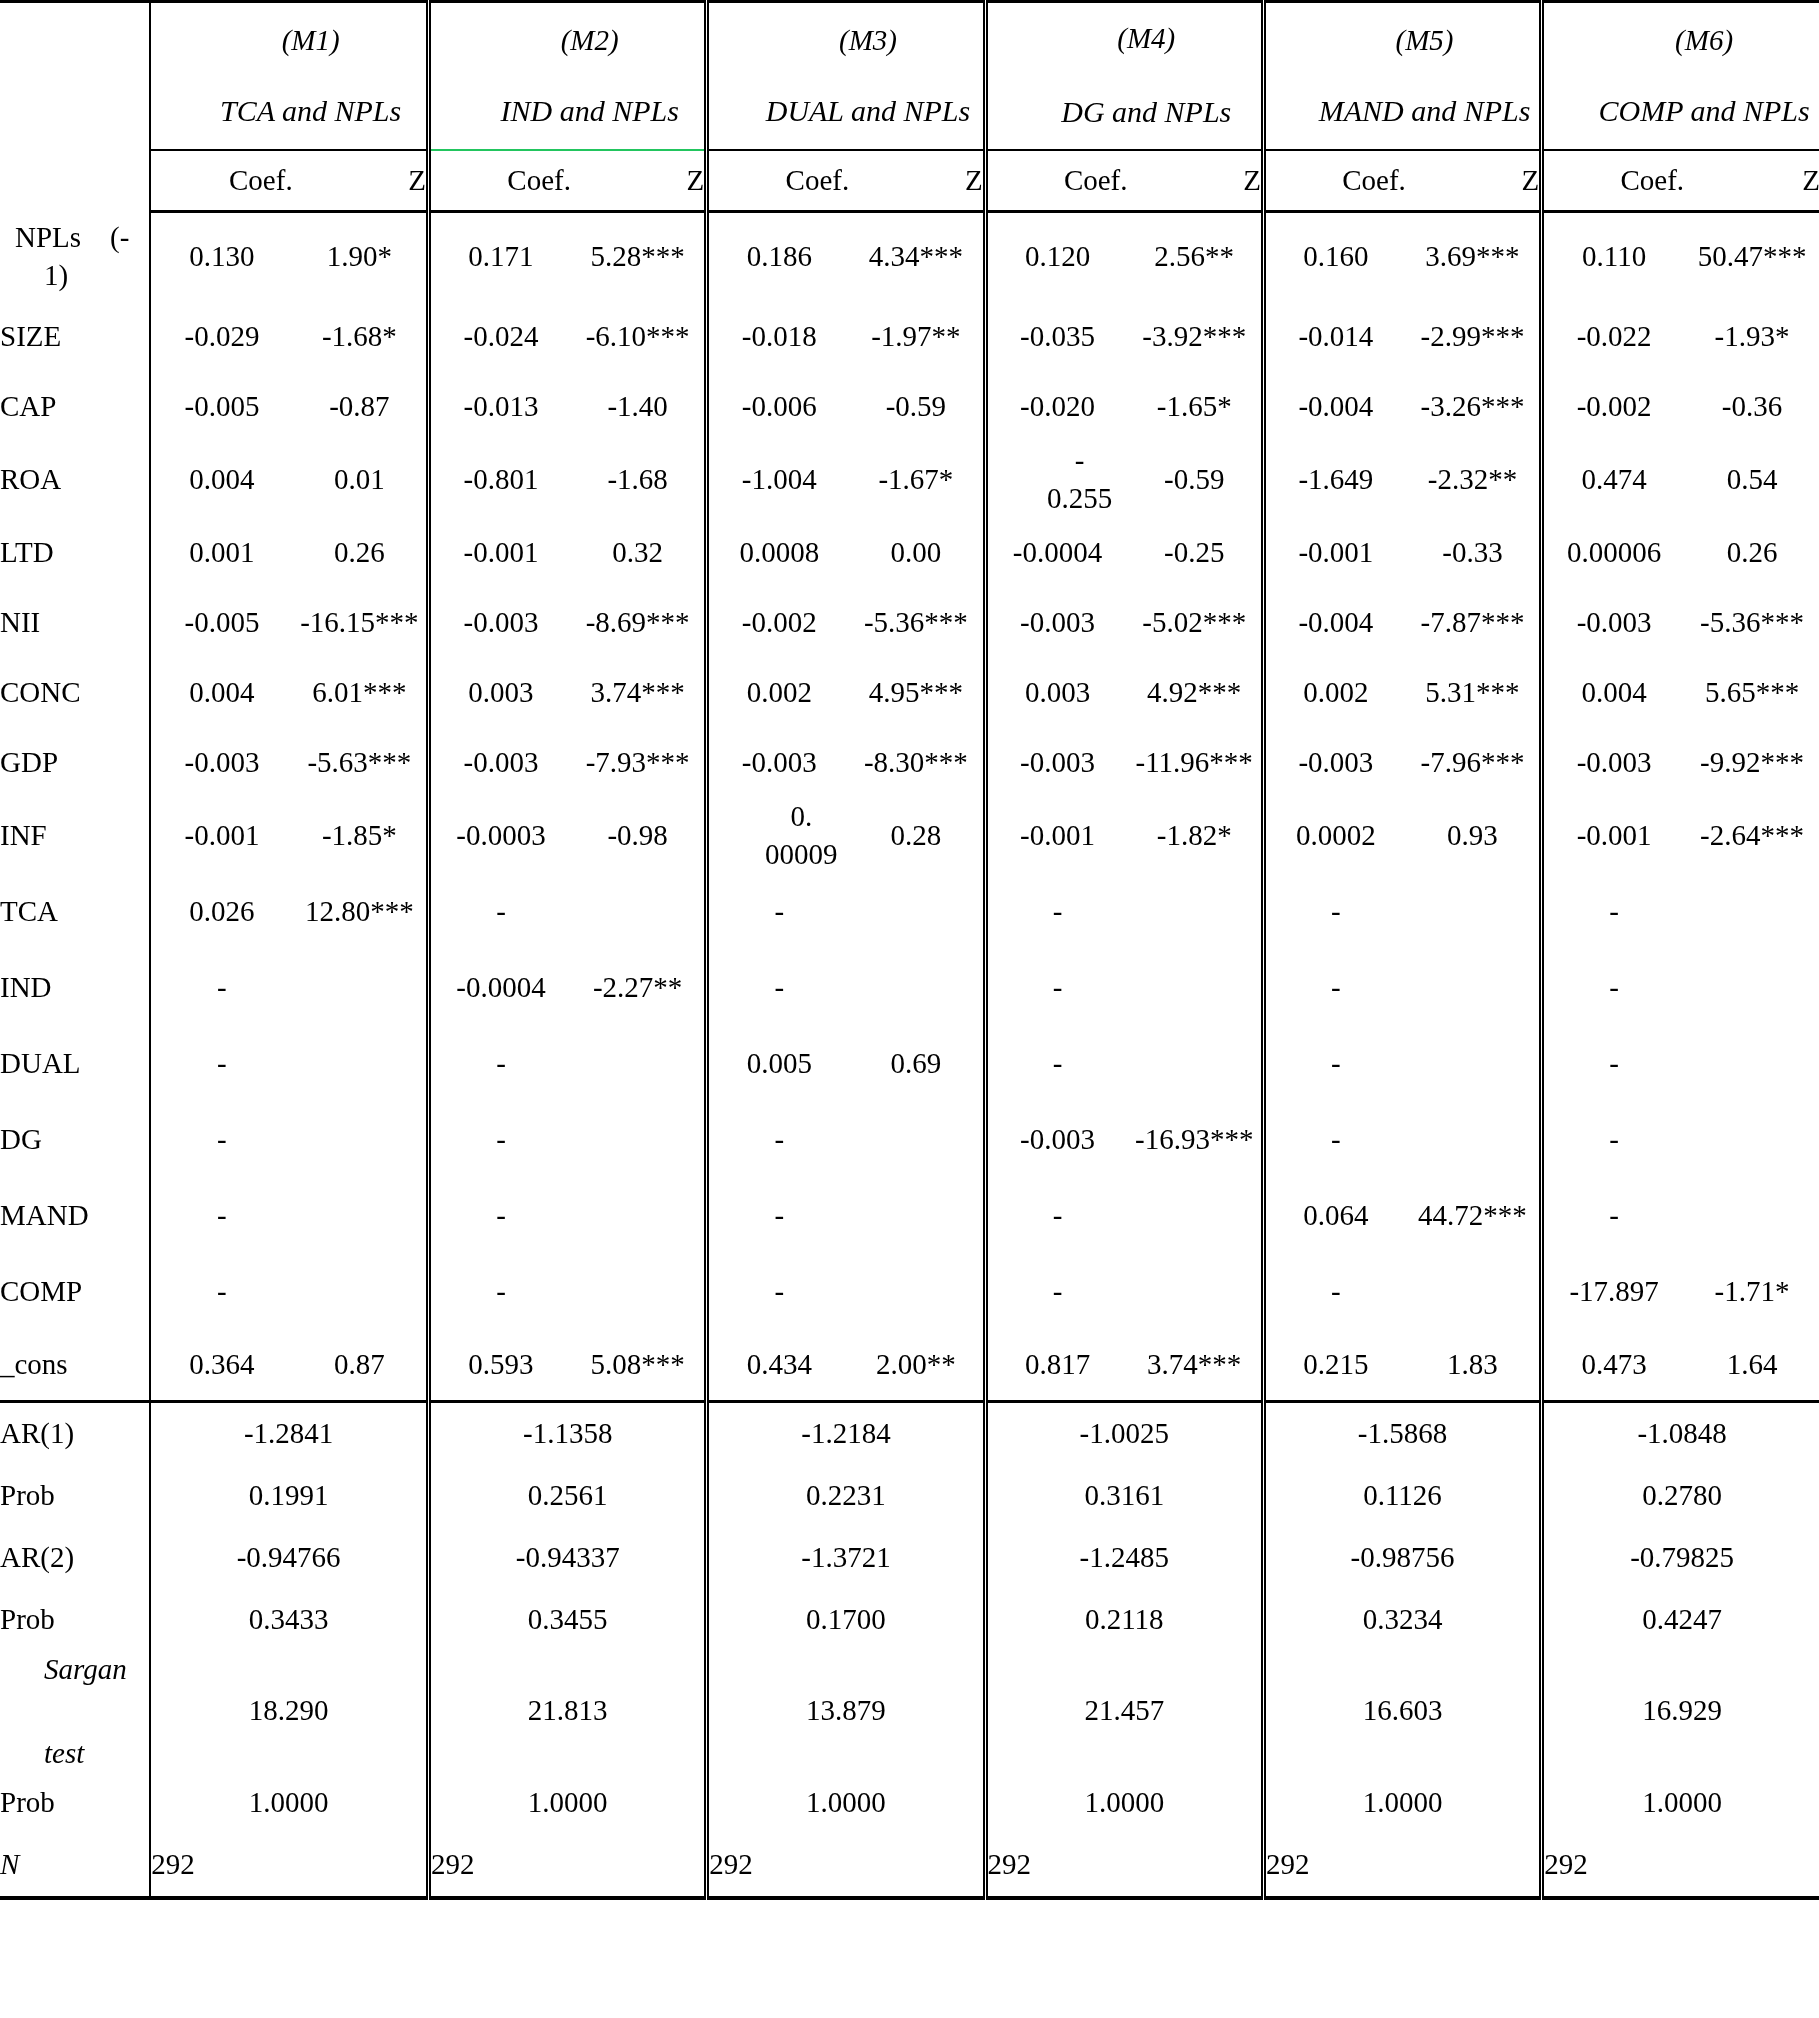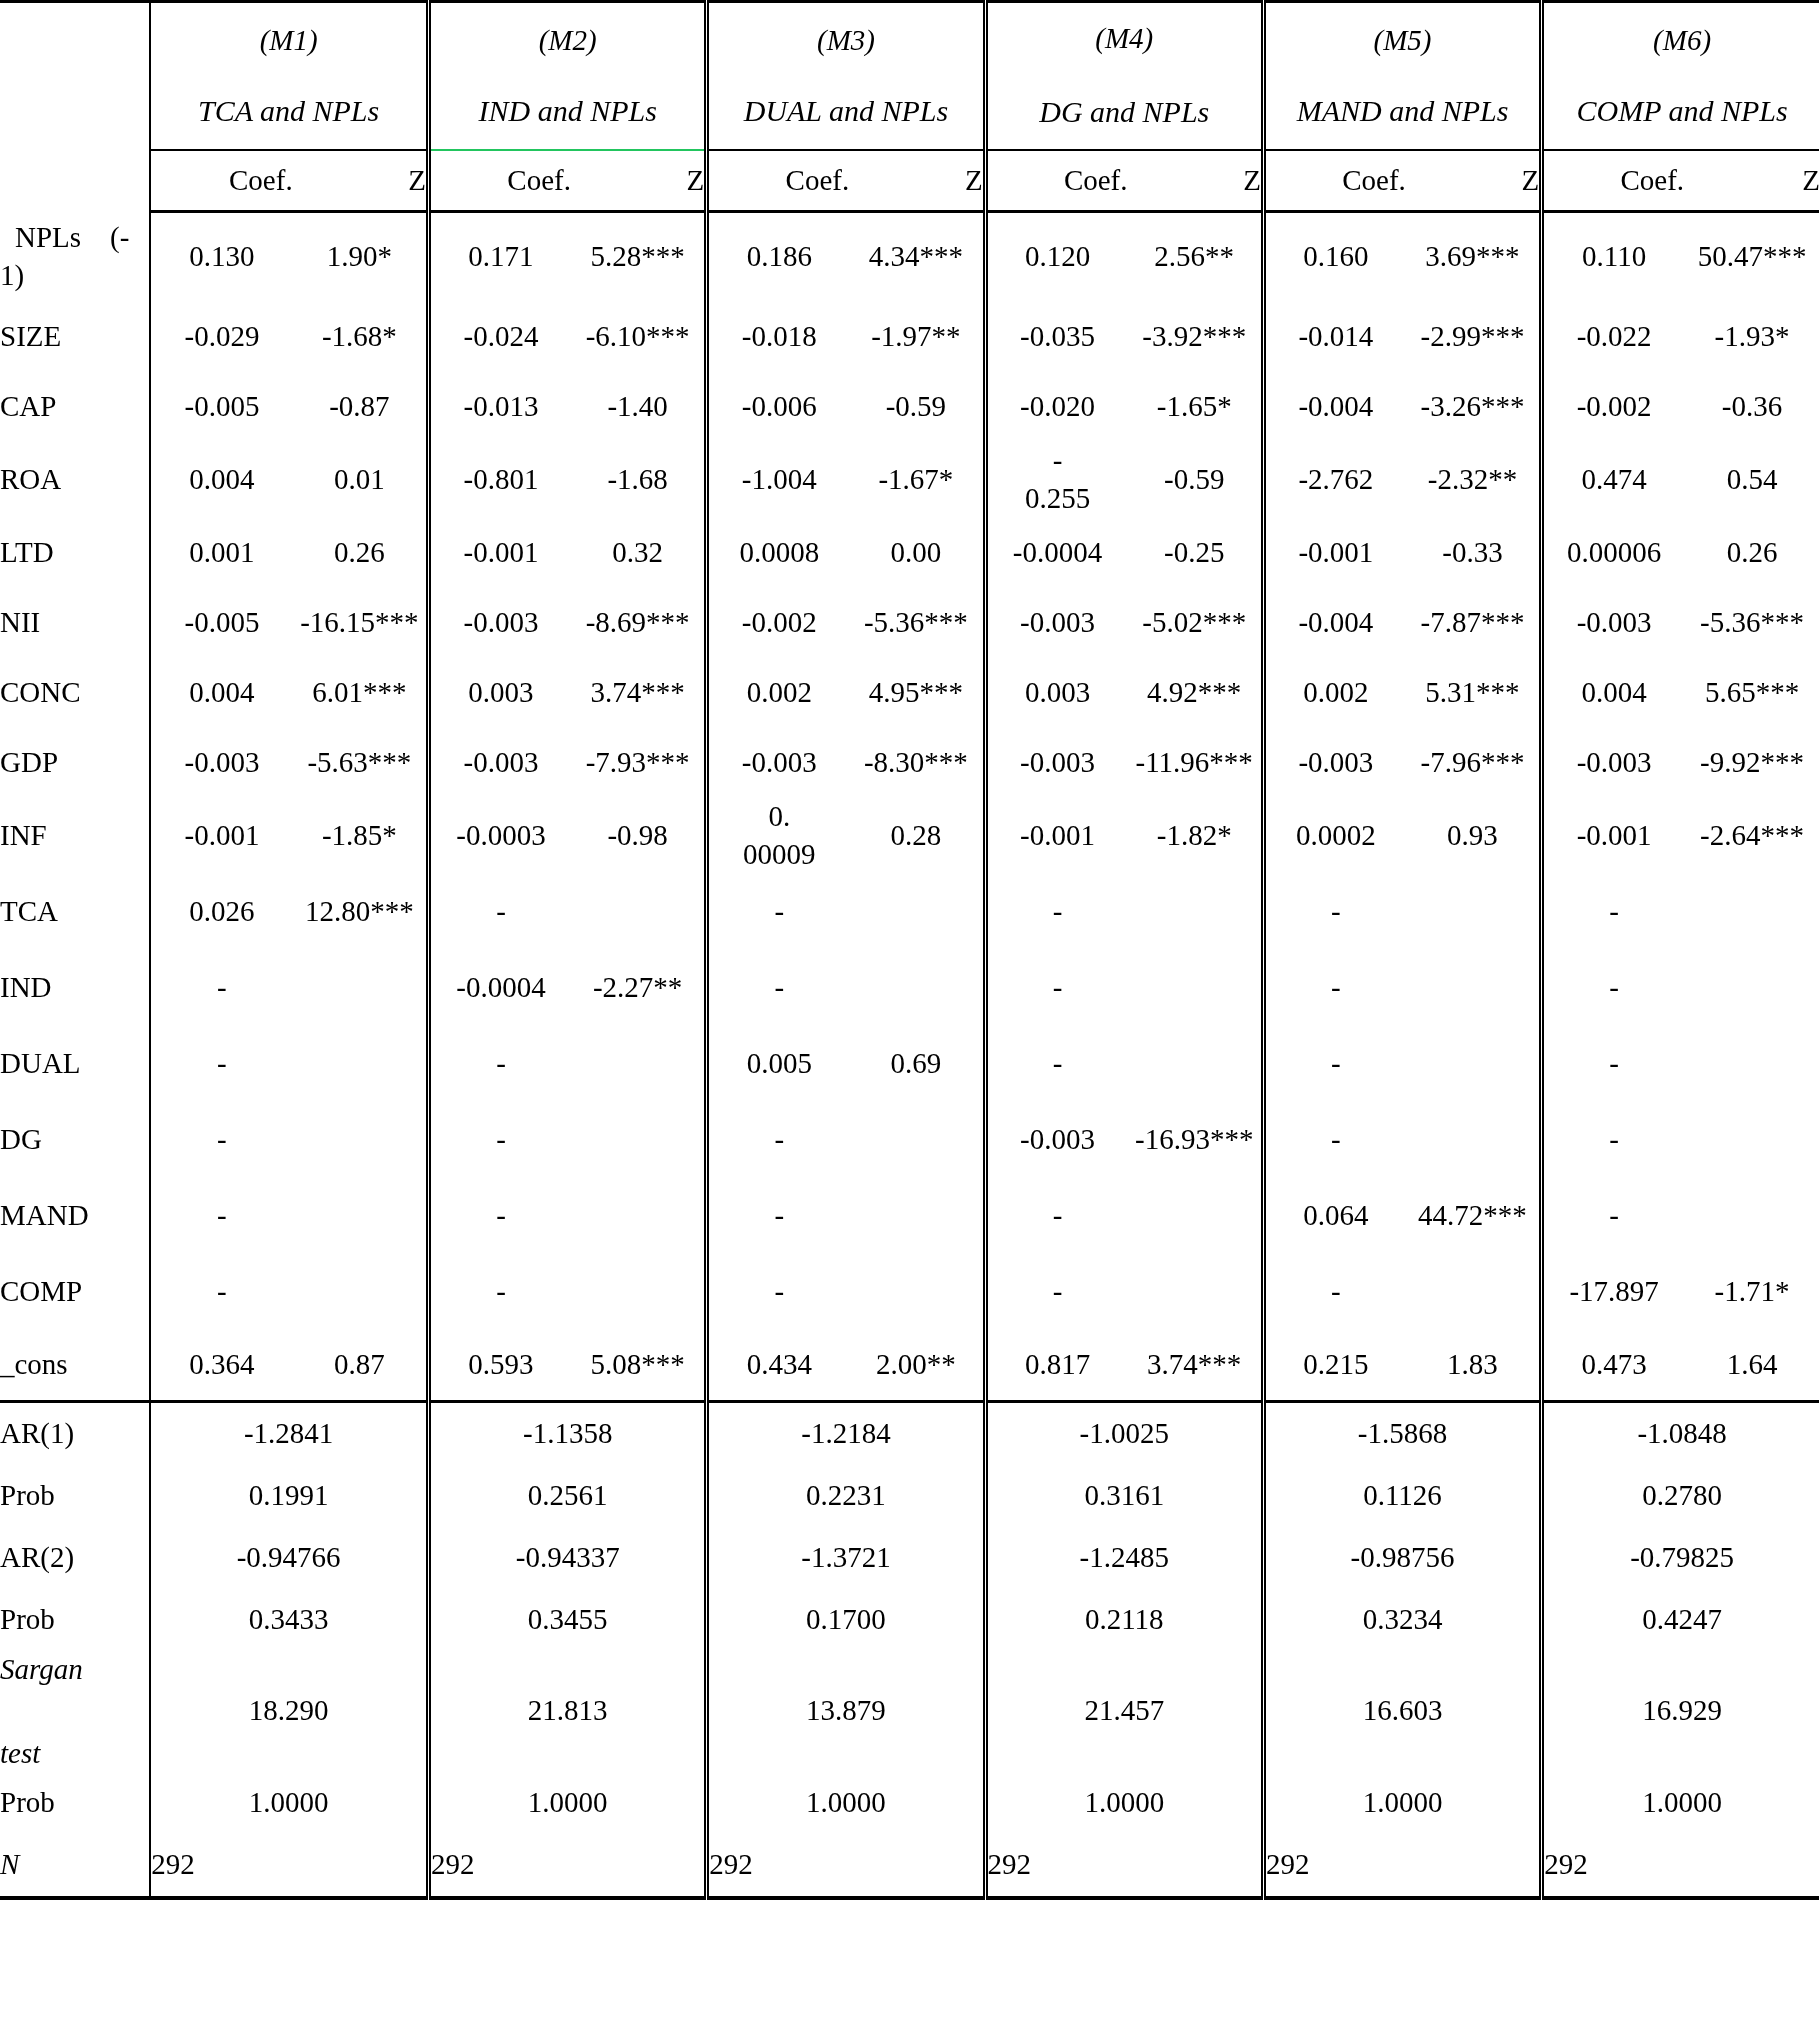--- a/index.html
+++ b/index.html
@@ -84,20 +84,21 @@
   }
   .bold { font-weight: bold; }
   .ital { font-style: italic; }
 
   .hdr-block-pad { height: 146px; }
   .hdr-coefz-pad { height: 59px; }
 
   .stack {
     display: block;
     line-height: 1.28;
+    padding-left: 44px;
   }
 </style>
 </head>
 <body>
 
 <table id="regression-table">
   <colgroup>
     <col class="c-label">
     <col class="c-coef">
       <col class="c-z">
@@ -208,21 +209,21 @@
         <td class="num">0.01</td>
         <td class="num vsep-double">-0.801</td>
         <td class="num">-1.68</td>
         <td class="num vsep-double">-1.004</td>
         <td class="num">-1.67*</td>
         <td class="num vsep-double">
           <span class="stack">-</span>
           <span class="stack">0.255</span>
         </td>
         <td class="num">-0.59</td>
-        <td class="num vsep-double">-2.762</td>
+        <td class="num vsep-double">-1.649</td>
         <td class="num">-2.32**</td>
         <td class="num vsep-double">0.474</td>
         <td class="num">0.54</td>
       </tr>
       <tr>
         <td class="lbl" style="border-right:2px solid #000; height:70px">LTD</td>
         <td class="num vsep-single">0.001</td>
         <td class="num">0.26</td>
         <td class="num vsep-double">-0.001</td>
         <td class="num">0.32</td>

